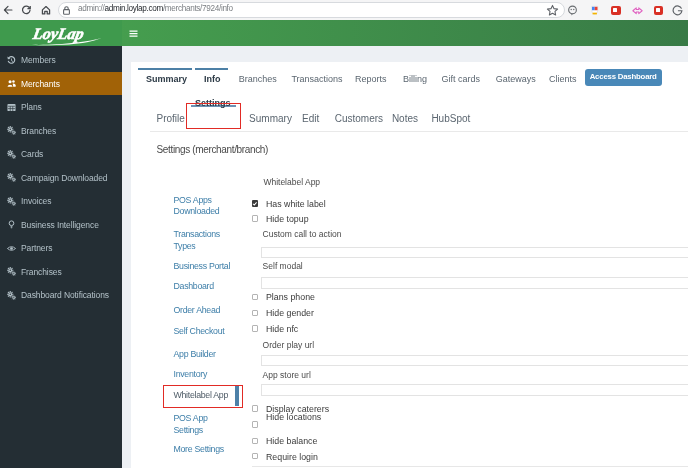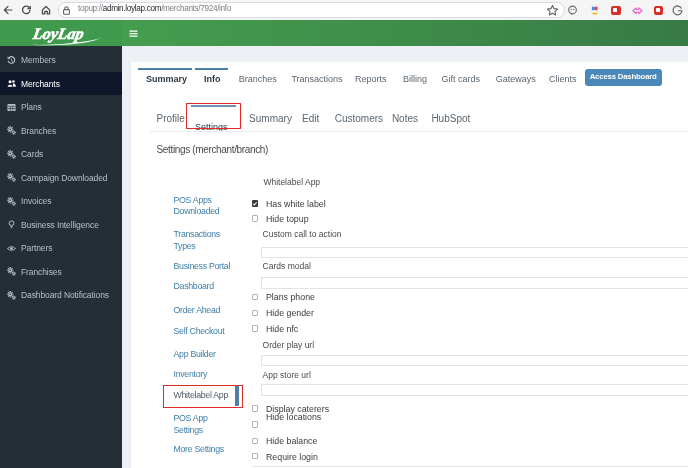--- a/index.html
+++ b/index.html
@@ -12,28 +12,28 @@
 .url { position:absolute; left:78px; top:4.2px; font-size:8.2px; letter-spacing:-0.33px; color:#7b7f83; white-space:nowrap; }
 .url b { color:#1f2328; font-weight:normal; }
 
 #hdr { position:absolute; left:0; top:20px; width:688px; height:26px; background:linear-gradient(to right,#48a550,#387a46); }
 #hdrlogo { position:absolute; left:0; top:20px; width:122px; height:26px; background:#3f9a4d; }
 
 #side { position:absolute; left:0; top:46px; width:122px; height:422px; background:#242e34; }
 .sitem { position:absolute; left:0; width:122px; height:23px; color:#b3c1c8; font-size:8.5px; letter-spacing:-0.1px; }
 .sitem .ic { position:absolute; left:7px; top:50%; margin-top:-4.5px; width:9px; height:9px; }
 .sitem .lb { position:absolute; left:21px; top:50%; transform:translateY(-50%); white-space:nowrap; }
-.sitem.act { color:#ffffff; background:#0f172a; }
+.sitem.act { color:#ffffff; background:#a16207; }
 
 #cbg { position:absolute; left:122px; top:46px; width:566px; height:422px; background:#edf0f4; }
 #card { position:absolute; left:131px; top:61.5px; width:557px; height:406.5px; background:#ffffff; }
 .t1 { position:absolute; top:74.4px; font-size:9px; color:#5b6670; white-space:nowrap; }
 .t1b { position:absolute; top:74.4px; font-size:9px; font-weight:bold; color:#2b3945; white-space:nowrap; }
 .t2 { position:absolute; top:113.1px; font-size:10px; color:#5b6670; white-space:nowrap; }
-.t2b { position:absolute; top:122px; font-size:9px; font-weight:normal; color:#2b3945; white-space:nowrap; }
+.t2b { position:absolute; top:98px; font-size:9px; font-weight:bold; color:#2b3945; white-space:nowrap; }
 .tbord { position:absolute; height:2.2px; background:#4d80a6; top:67.7px; }
 .nav { position:absolute; font-size:8.8px; letter-spacing:-0.3px; line-height:11.5px; color:#3d7ea8; }
 .navd { position:absolute; font-size:8.8px; letter-spacing:-0.3px; line-height:11.5px; color:#4e5b66; }
 .flabel { position:absolute; font-size:8.5px; color:#4a4a4a; white-space:nowrap; }
 .finput { position:absolute; left:261px; width:480px; border:1px solid #e3e3e3; background:#fff; }
 .cb { position:absolute; left:251.5px; width:6.5px; height:6.5px; border:1px solid #b4b4b4; border-radius:1px; background:#fff; }
 .cbc { position:absolute; left:251.5px; width:6.5px; height:6.5px; border-radius:1px; background:#3a3a3a; }
 .cbc svg { position:absolute; left:0.5px; top:0.5px; }
 .clabel { position:absolute; left:266px; font-size:8.8px; color:#3a3a3a; white-space:nowrap; }
 .redbox { position:absolute; border:1.6px solid #e12b25; }
@@ -50,21 +50,21 @@
       <path d="M12.3 1.2 V4.8 H8.6" stroke="#46494d" stroke-width="1.7" fill="none"></path>
     </svg>
   <svg class="abs" style="left:41px;top:4.8px" width="10" height="10" viewBox="0 0 14 14">
       <path d="M2 6.8 L7 2.2 L12 6.8 V12.5 H8.7 V8.8 H5.3 V12.5 H2 Z" stroke="#46494d" stroke-width="1.8" fill="none" stroke-linejoin="round"></path>
     </svg>
   <div id="pill"></div>
   <svg class="abs" style="left:61px;top:4.5px" width="11" height="11" viewBox="0 0 11 11">
       <rect x="2.6" y="4.6" width="5.8" height="4.6" rx="0.8" stroke="#5f6368" stroke-width="1.1" fill="none"></rect>
       <path d="M3.8 4.6 V3.4 a1.7 1.7 0 0 1 3.4 0 V4.6" stroke="#5f6368" stroke-width="1.1" fill="none"></path>
     </svg>
-  <div class="url"><span>topup://</span><b>admin.loylap.com</b><span>/merchants/7924/info</span></div>
+  <div class="url"><span>admin://</span><b>admin.loylap.com</b><span>/merchants/7924/info</span></div>
   <svg class="abs" style="left:546px;top:3.5px" width="13" height="13" viewBox="0 0 12 12">
       <path d="M6 1.3 L7.4 4.3 L10.7 4.7 L8.3 6.9 L8.9 10.2 L6 8.6 L3.1 10.2 L3.7 6.9 L1.3 4.7 L4.6 4.3 Z" stroke="#5f6368" stroke-width="1" fill="none" stroke-linejoin="round"></path>
     </svg>
 
   <svg class="abs" style="left:566.5px;top:5px" width="11" height="11" viewBox="0 0 12 12">
       <circle cx="6" cy="5.4" r="4.2" stroke="#6a6e72" stroke-width="1.2" fill="none"></circle>
       <circle cx="4.6" cy="4.8" r="0.8" fill="#6a6e72"></circle>
       <circle cx="7.4" cy="4.8" r="0.8" fill="#6a6e72"></circle>
       <path d="M5 9.4 L4.6 11.4 L6.8 9.6" fill="#6a6e72"></path>
     </svg>
@@ -261,21 +261,21 @@
 <div class="cbc" style="top:200.4px">
     <svg width="5.5" height="5.5" viewBox="0 0 6 6">
       <path d="M1 3 L2.5 4.5 L5 1.5" stroke="#fff" stroke-width="1.1" fill="none"></path>
     </svg>
   </div>
 <div class="clabel" style="top:199px">Has white label</div>
 <div class="cb" style="top:215.2px"></div>
 <div class="clabel" style="top:213.8px">Hide topup</div>
 <div class="flabel" style="left:262.6px;top:229.4px">Custom call to action</div>
 <div class="finput" style="top:246.9px;height:11.3px"></div>
-<div class="flabel" style="left:262.6px;top:261.4px">Cards modal</div>
+<div class="flabel" style="left:262.6px;top:261.4px">Self modal</div>
 <div class="finput" style="top:277.1px;height:11.9px"></div>
 <div class="cb" style="top:293.8px"></div>
 <div class="clabel" style="top:292.4px">Plans phone</div>
 <div class="cb" style="top:309.6px"></div>
 <div class="clabel" style="top:308.2px">Hide gender</div>
 <div class="cb" style="top:325.3px"></div>
 <div class="clabel" style="top:323.9px">Hide nfc</div>
 <div class="flabel" style="left:262.6px;top:340px">Order play url</div>
 <div class="finput" style="top:354.7px;height:11.6px"></div>
 <div class="flabel" style="left:262.6px;top:370.2px">App store url</div>

